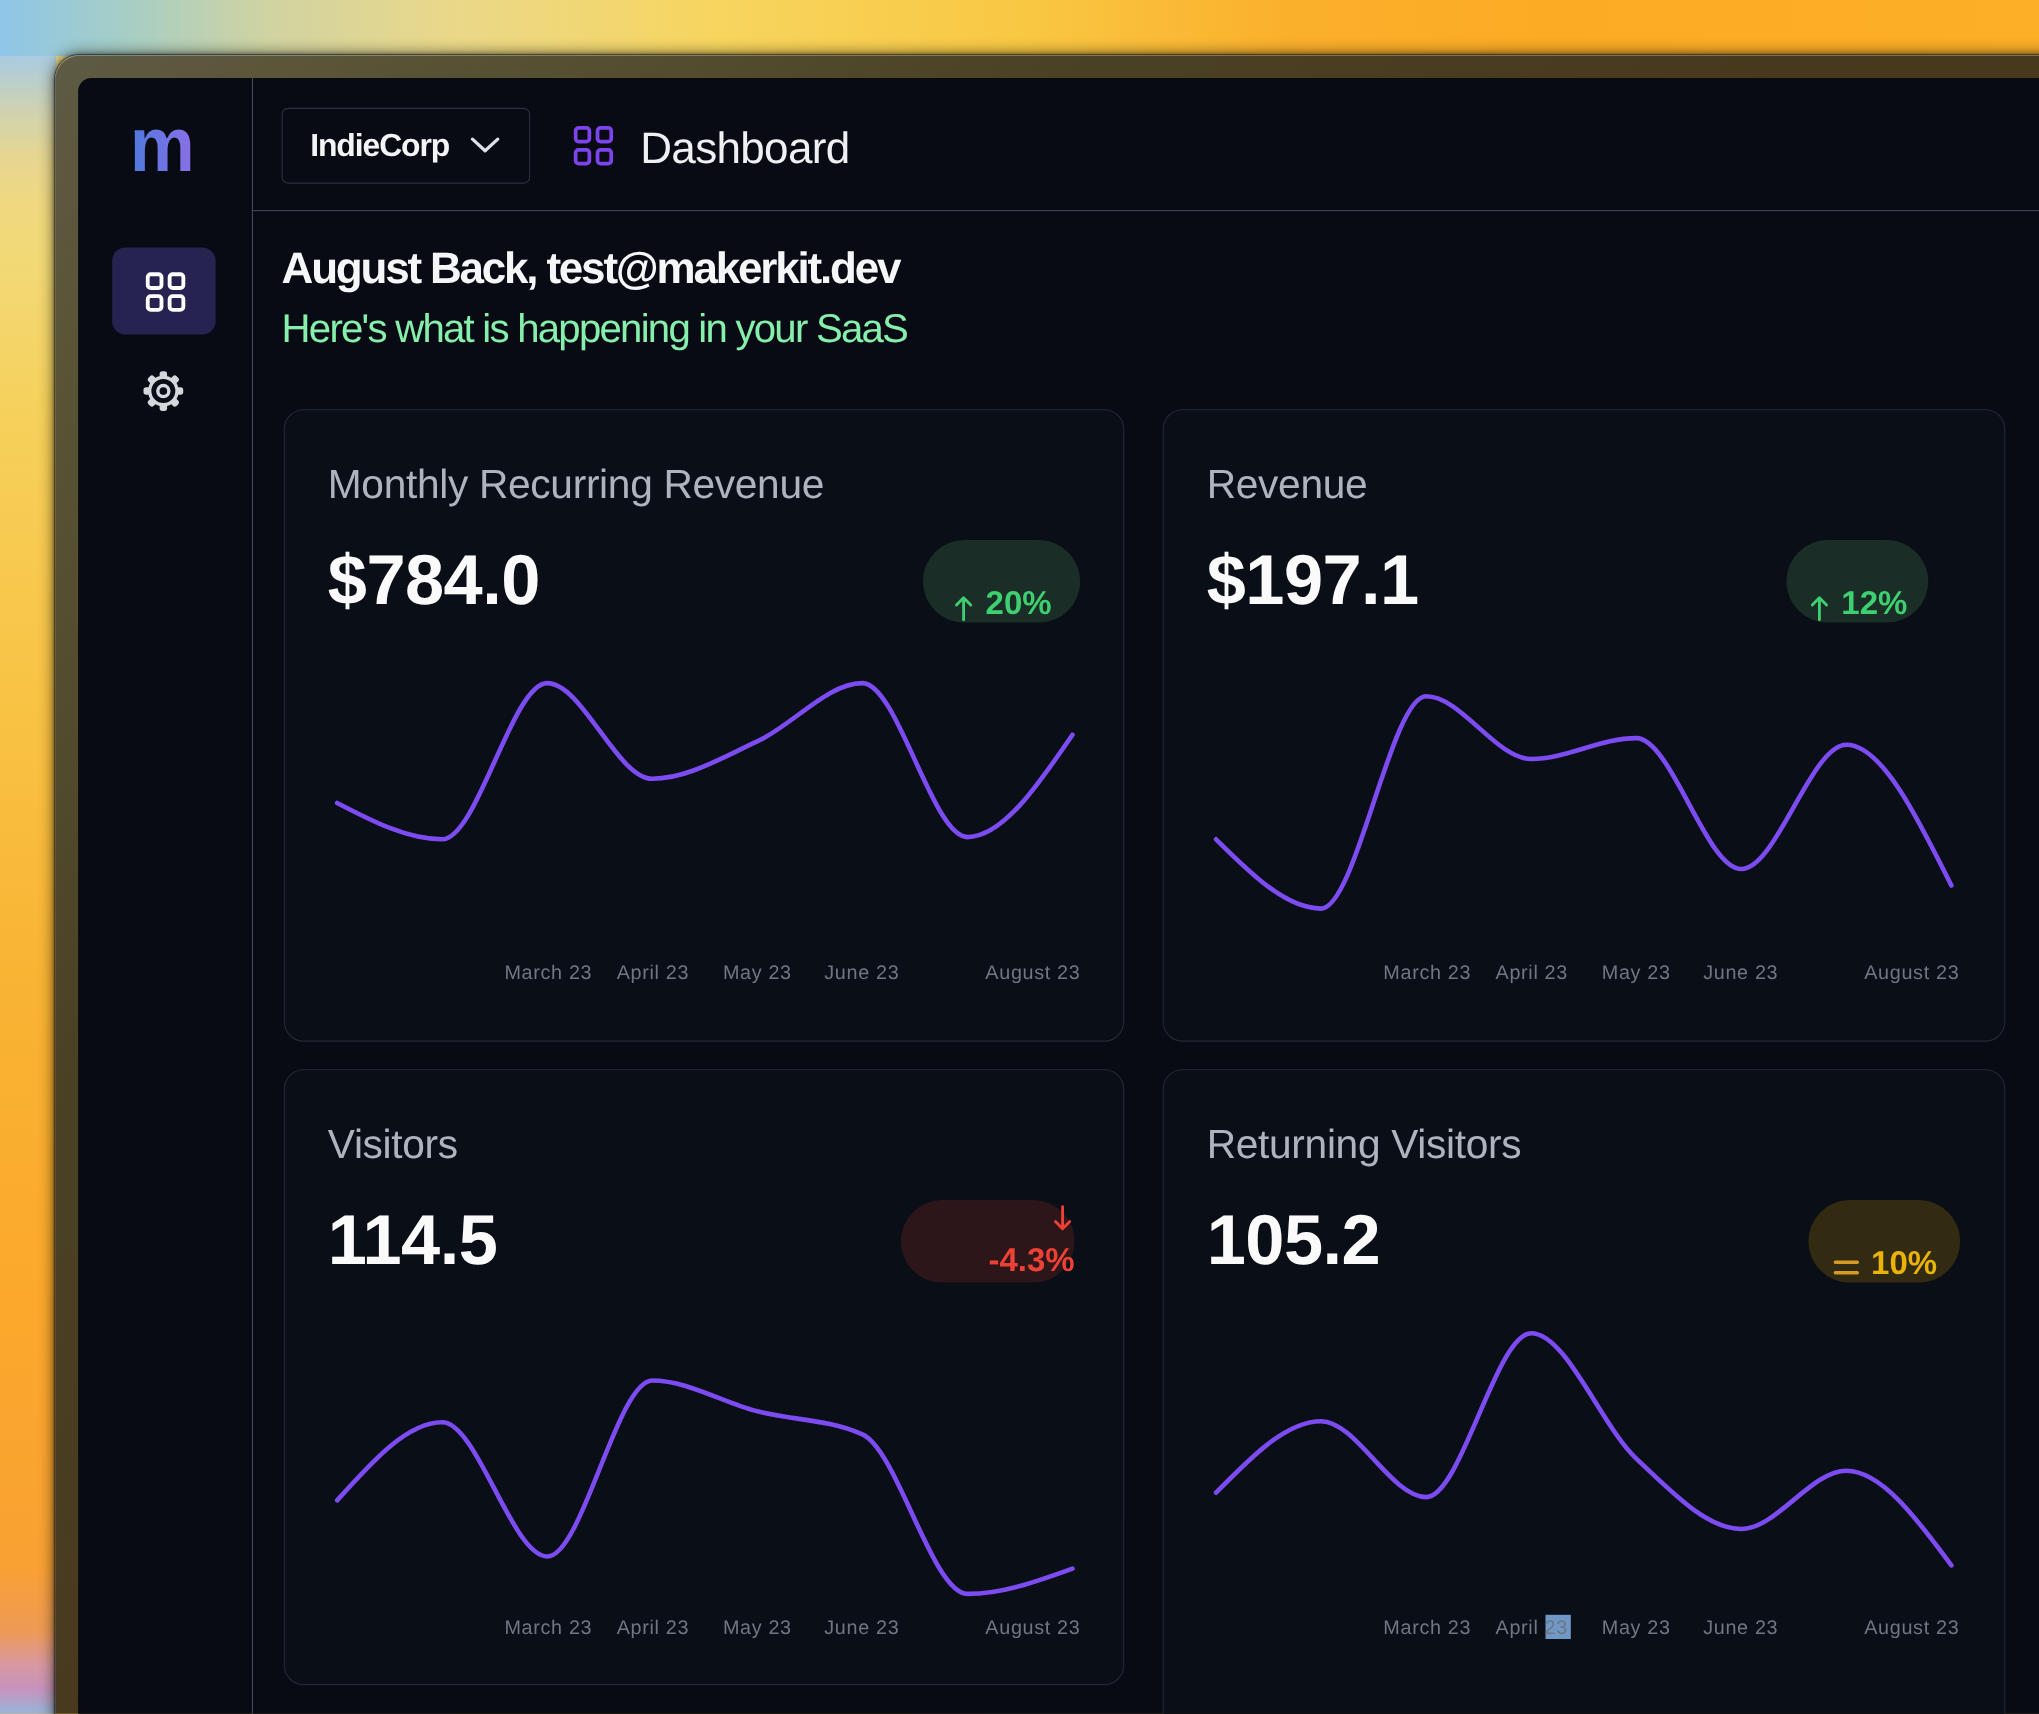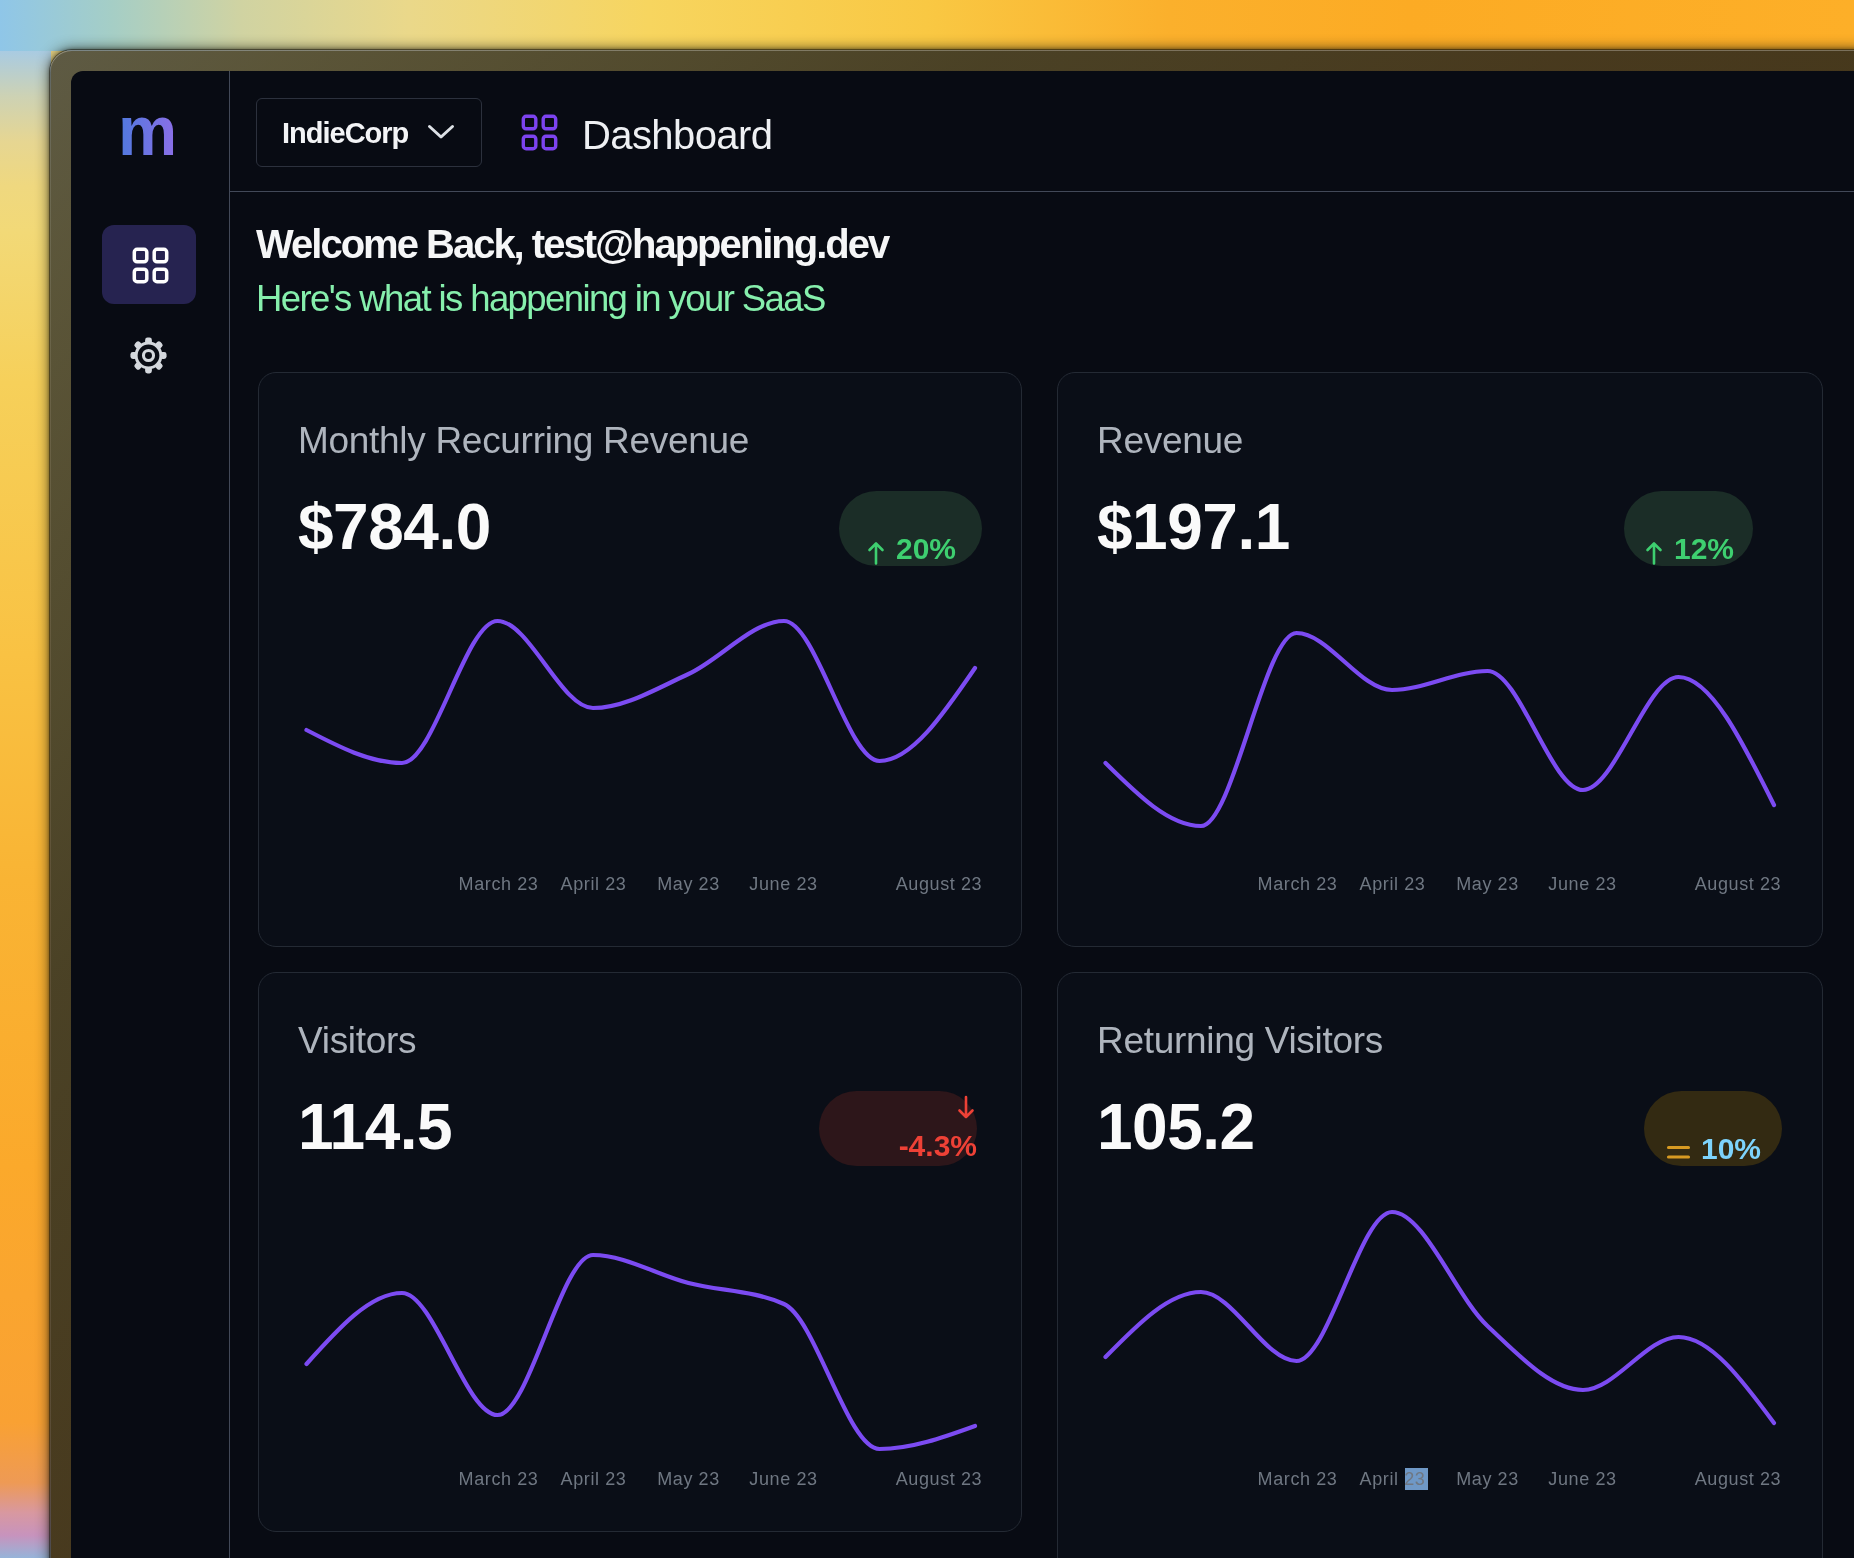--- a/index.html
+++ b/index.html
@@ -55,21 +55,21 @@
   #heading { position:absolute; left:185px; top:151px; font-size:40px; font-weight:600; color:#f5f6f7; letter-spacing:-2px; }
   #subtitle { position:absolute; left:185px; top:207px; font-size:36.5px; font-weight:400; color:#86efac; letter-spacing:-1.6px; }
   .card { position:absolute; width:764px; border:1.5px solid #242a34; border-radius:18px; background:#0a0e17; }
   .ctitle { position:absolute; left:39px; top:47px; font-size:37px; color:#aeb4bd; letter-spacing:-0.3px; }
   .cvalue { position:absolute; left:39px; top:122px; font-size:64px; line-height:64px; font-weight:700; color:#fafafa; letter-spacing:-0.5px; }
   .badge { position:absolute; top:118px; height:75px; border-radius:38px; font-size:30px; font-weight:700;
            display:flex; align-items:flex-end; justify-content:center; gap:9px; }
   .badge svg { flex:0 0 auto; }
   .bgreen { background:#1b2d27; color:#3ecf70; }
   .bred { background:#2d161a; color:#ee4136;flex-direction:column; }
-  .byellow { background:#332a12; color:#7dd3fc; }
+  .byellow { background:#332a12; color:#eab308; }
   .chart { position:absolute; left:0; top:0; }
   .xlab { font-size:18px; letter-spacing:0.6px; fill:#6f7782; }
 </style>
 </head>
 <body>
 <div id="wallTop"></div>
 <div id="wallLeft"></div>
 <div id="win">
   <div id="content">
     <div id="sidebar">
@@ -102,21 +102,21 @@
         </svg>
       </div>
       <svg class="icon" style="left:291px;top:43px;position:absolute" width="37" height="37" viewBox="0 0 37 37" fill="none" stroke="#7c43ef" stroke-width="3.4" stroke-linejoin="round">
         <rect x="2.3" y="2.3" width="12.5" height="12.5" rx="2.8"></rect>
           <rect x="22.2" y="2.3" width="12.5" height="12.5" rx="2.8"></rect>
         <rect x="2.3" y="22.2" width="12.5" height="12.5" rx="2.8"></rect>
           <rect x="22.2" y="22.2" width="12.5" height="12.5" rx="2.8"></rect>
       </svg>
       <div id="dashlabel">Dashboard</div>
     </div>
-    <div id="heading">Welcome Back, test@happening.dev</div>
+    <div id="heading">August Back, test@makerkit.dev</div>
     <div id="subtitle">Here's what is happening in your SaaS</div>
 
     <div class="card" style="left:187px;top:301px;height:575px;">
       <div class="ctitle">Monthly Recurring Revenue</div>
       <div class="cvalue">$784.0</div>
       <div class="badge bgreen" style="left:580px;width:143px;">
         <svg width="22" height="26" viewBox="0 0 22 26" fill="none" stroke="#3ecf70" stroke-width="2.6" stroke-linecap="round" stroke-linejoin="round">
             <path d="M11 23.5 V3.5 M4.5 10 L11 3.5 L17.5 10"></path>
           </svg>
         <span>20%</span>

